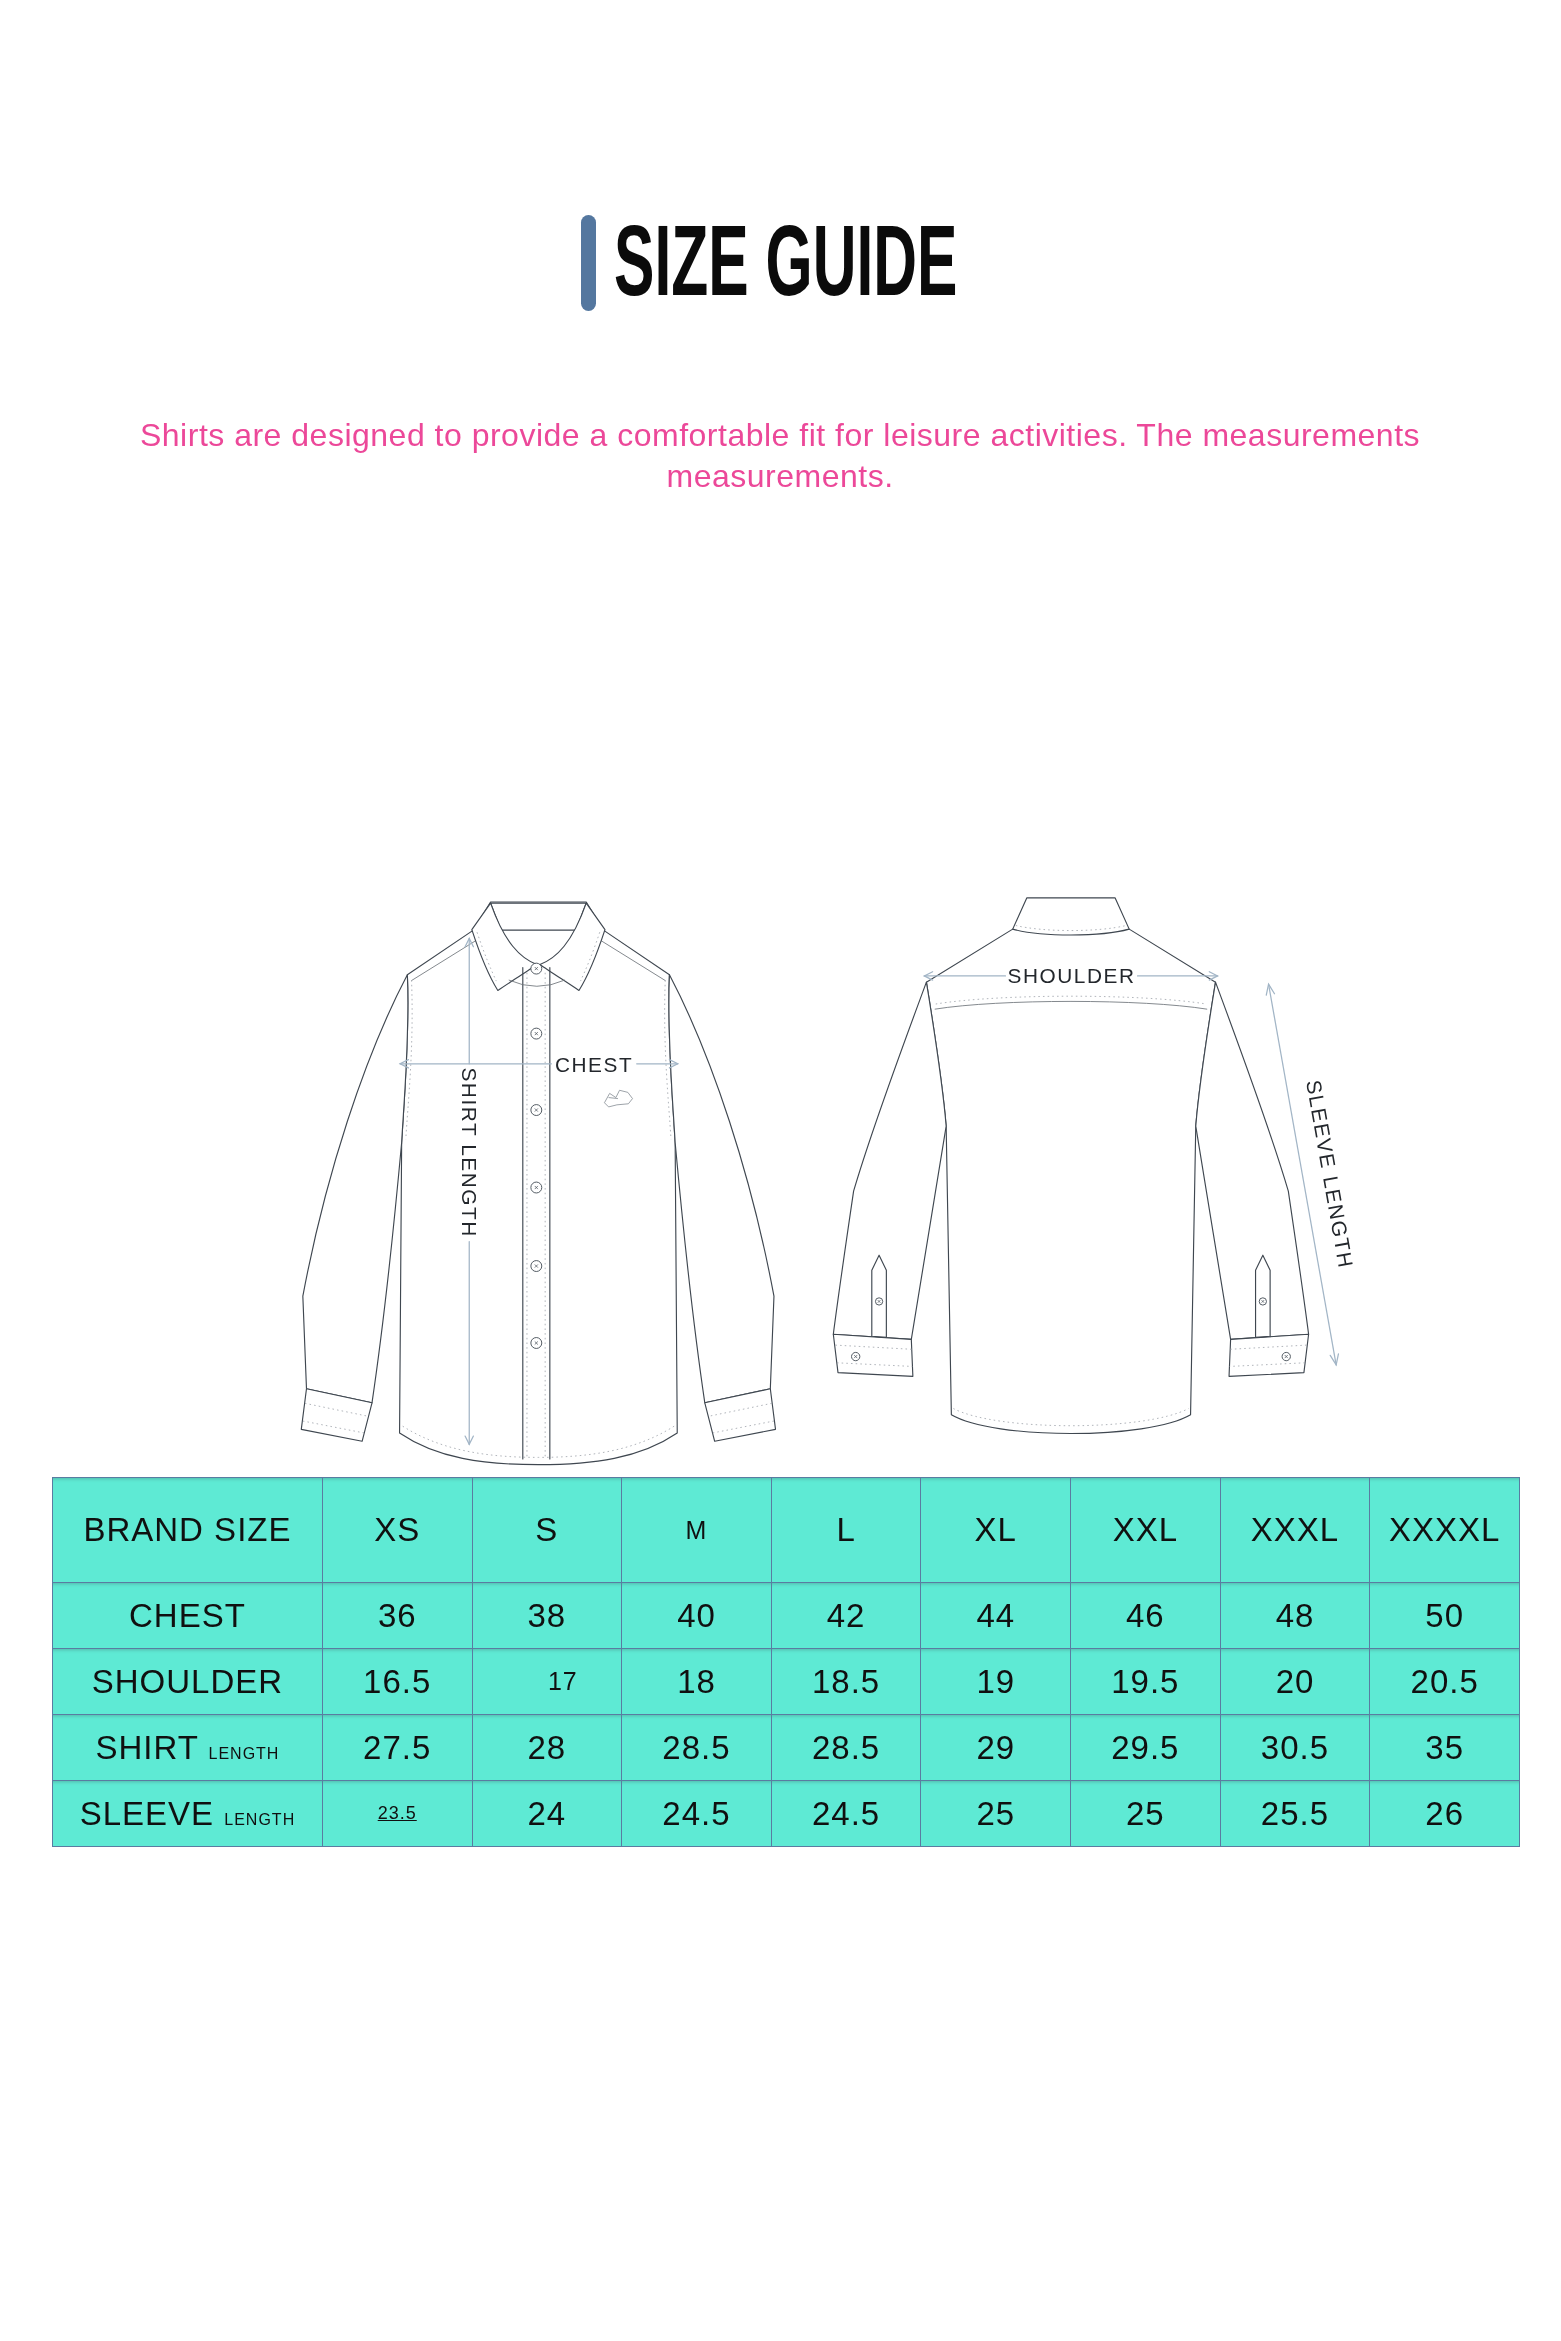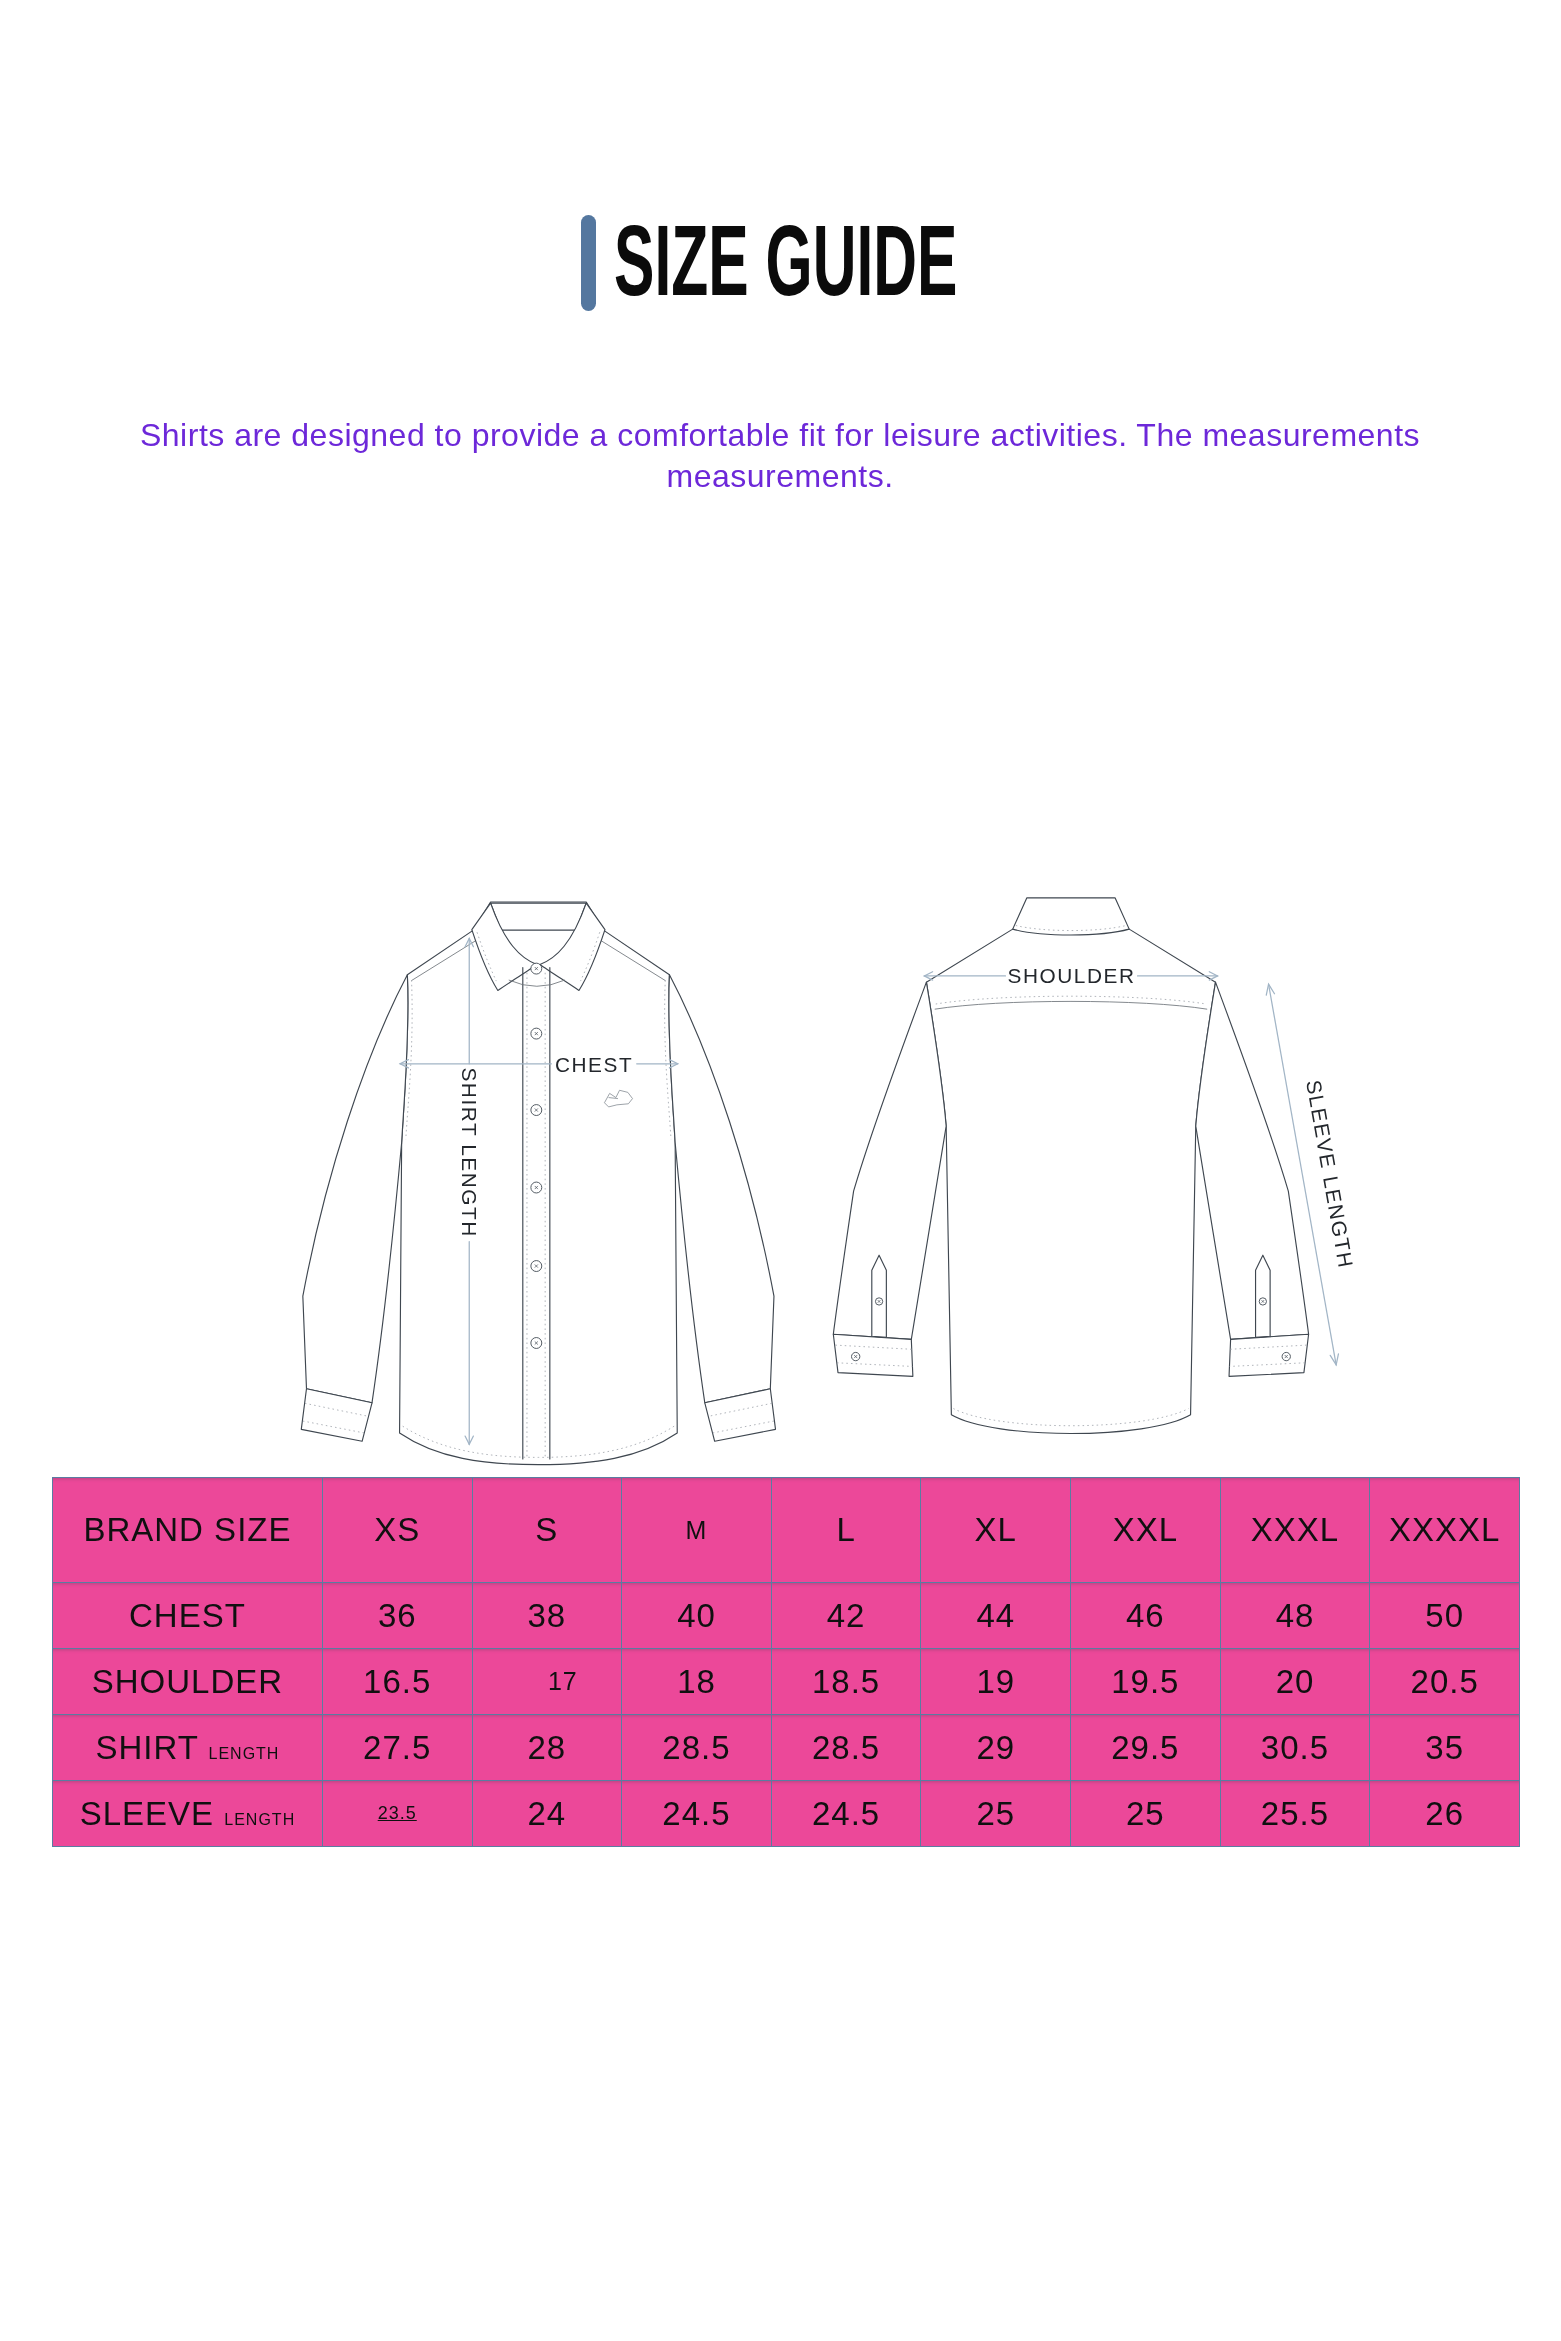--- a/index.html
+++ b/index.html
@@ -12,21 +12,21 @@
   *{margin:0;padding:0;box-sizing:border-box;}
   html,body{background:#ffffff;}
   body{width:1561px;height:2342px;position:relative;font-family:"Liberation Sans",sans-serif;color:var(--ink);}
   .page{position:absolute;inset:0;background:#fff;overflow:hidden;}
 
   
   .title-bar{position:absolute;left:581px;top:215px;width:15px;height:96px;border-radius:7.8px;background:var(--accent);}
   .page-title{position:absolute;left:614px;top:212px;font-size:101px;line-height:96px;font-weight:bold;color:#0b0b0b;transform:scaleX(0.60);transform-origin:left center;white-space:nowrap;}
 
   
-  .intro{position:absolute;left:36px;top:415px;width:1488px;text-align:center;font-size:32px;line-height:41px;letter-spacing:0.5px;color:#6d28d9;}
+  .intro{position:absolute;left:36px;top:415px;width:1488px;text-align:center;font-size:32px;line-height:41px;letter-spacing:0.5px;color:#ec4899;}
   .intro-line{white-space:nowrap;}
 
   
   .shirt-svg{position:absolute;overflow:visible;}
   #front-shirt{left:281px;top:880px;width:520px;height:588px;}
   #back-shirt{left:822px;top:874px;width:552px;height:572px;}
   .s-out{fill:#ffffff;stroke:var(--outline);stroke-width:2.2;stroke-linejoin:round;}
   .s-line{fill:none;stroke:var(--outline);stroke-width:2.2;stroke-linecap:round;stroke-linejoin:round;}
   .s-thin{fill:none;stroke:#6a7077;stroke-width:1.6;}
   .s-dash{fill:none;stroke:#9aa0a8;stroke-width:1.5;stroke-dasharray:3 6;}
@@ -37,21 +37,21 @@
   .logo{fill:none;stroke:#899097;stroke-width:1.6;stroke-linejoin:round;}
 
   
   .size-table{position:absolute;left:52px;top:1477px;width:1468px;border-collapse:collapse;table-layout:fixed;}
   .size-table th,.size-table td{
     border:1px solid var(--table-border);
     border-top-width:1.6px;border-bottom-width:1.6px;
     text-align:center;vertical-align:middle;
     font-size:33px;font-weight:normal;letter-spacing:1px;color:#101010;
     box-shadow:inset 0 4.7px 3.6px -3.6px rgba(55,65,75,.30);
-    background:#ec4899;
+    background:#5eead4;
   }
   .size-table thead th{height:105px;}
   .size-table tbody td{height:66px;}
   .size-table col.c-label{width:18.4%;}
   .size-table col.c-size{width:10.2%;}
   .lbl-sm{font-size:16px;letter-spacing:1px;}
   .size-table thead th:nth-child(4){font-size:25px;}              
   .size-table tbody tr:nth-child(2) td:nth-child(3){font-size:25px;padding-left:32px;} 
   .size-table tbody tr:nth-child(4) td:nth-child(2){font-size:18px;text-decoration:underline;} 
 </style>

